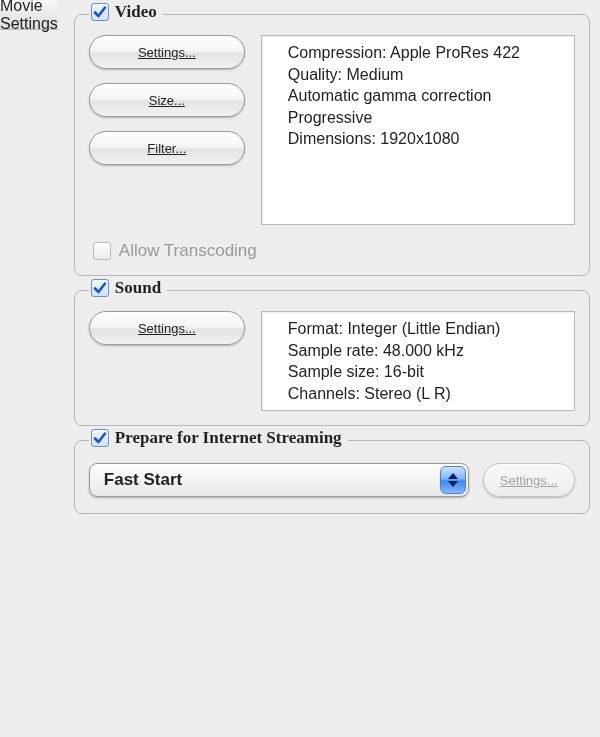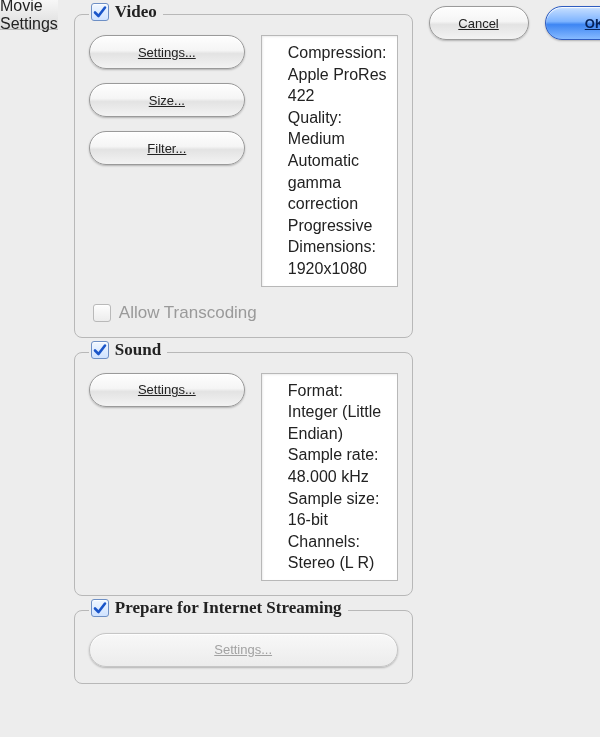--- a/index.html
+++ b/index.html
@@ -227,20 +227,29 @@
       <div class="group-legend">
         <span class="aqua-checkbox">
           <svg viewBox="0 0 14 14">
               <path class="tick" d="M2 7.5 L5.5 11 L12 2.5"></path>
             </svg>
         </span>
         <span>Prepare for Internet Streaming</span>
       </div>
 
       <div class="streaming-row">
+        <div class="popup">
+          <div class="popup-btn">
+            <span>Fast Start</span>
+            <span class="popup-arrows">
+              <span class="tri up"></span>
+              <span class="tri down"></span>
+            </span>
+          </div>
+        </div>
         <div class="aqua-btn disabled" style="flex:1">Settings...</div>
       </div>
     </div>
 
   </div>
 
   <div class="dialog-buttons">
     <div class="aqua-btn">Cancel</div>
     <div class="aqua-btn primary">OK</div>
   </div>

